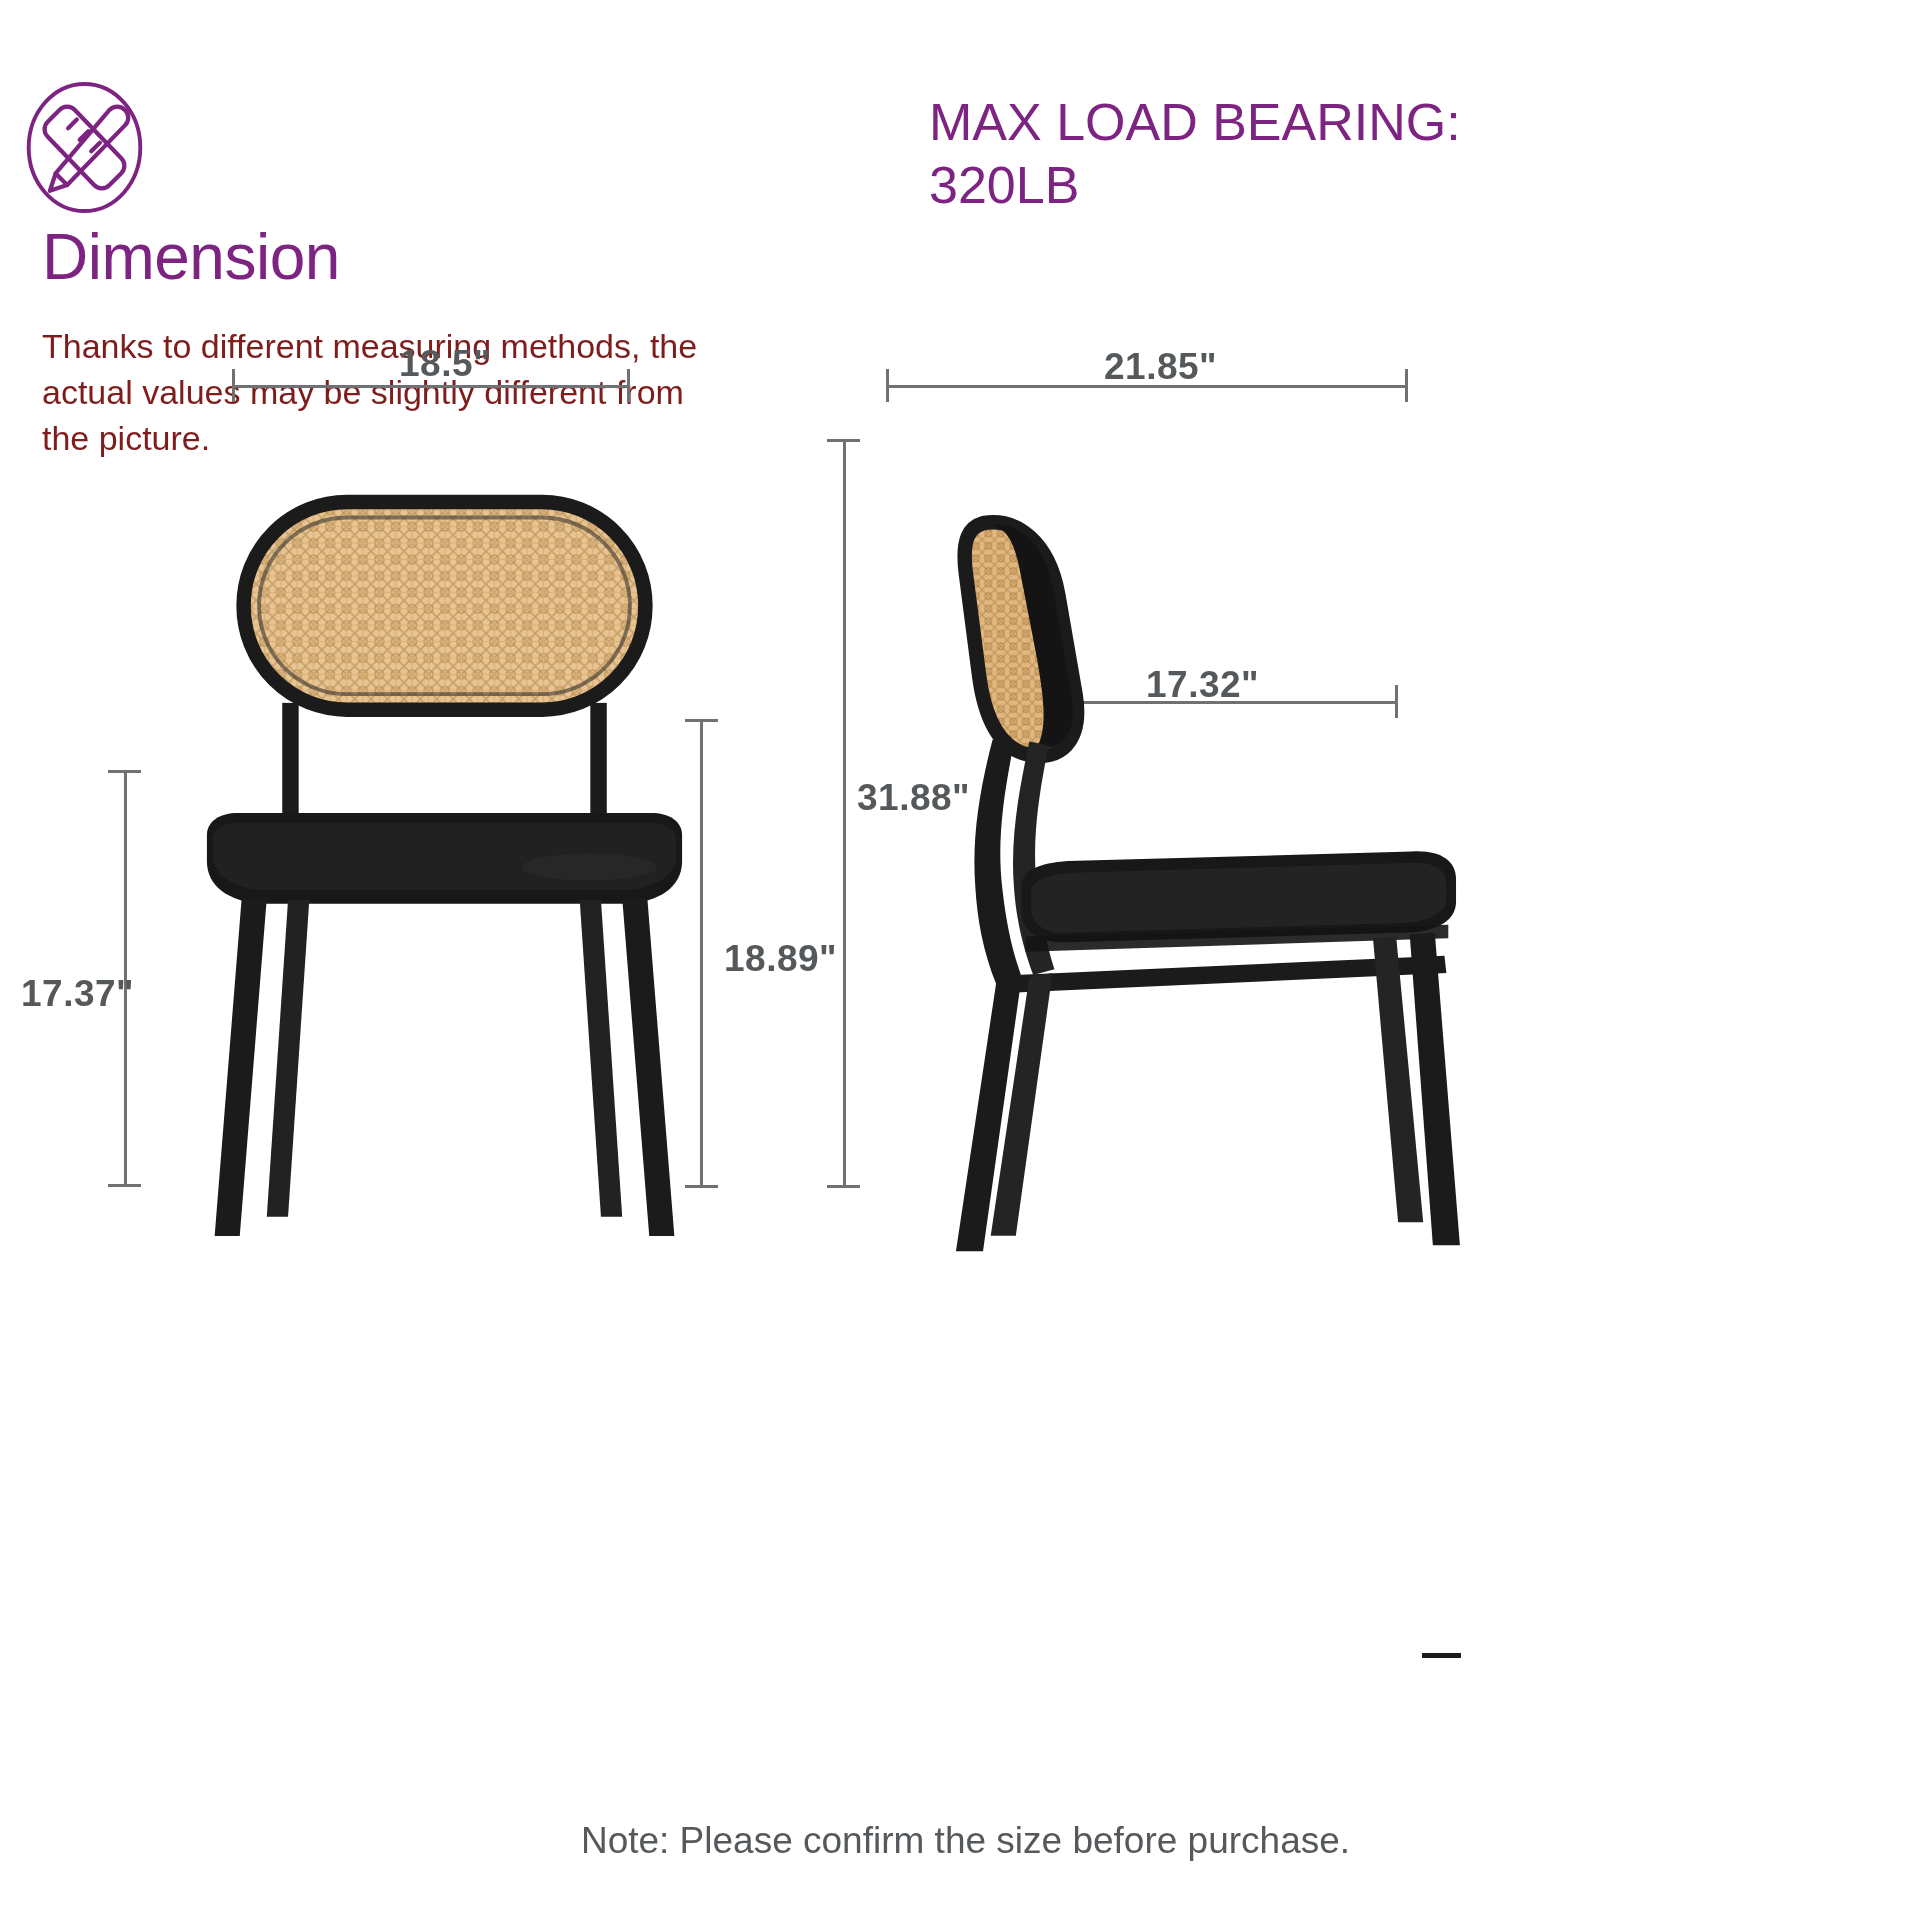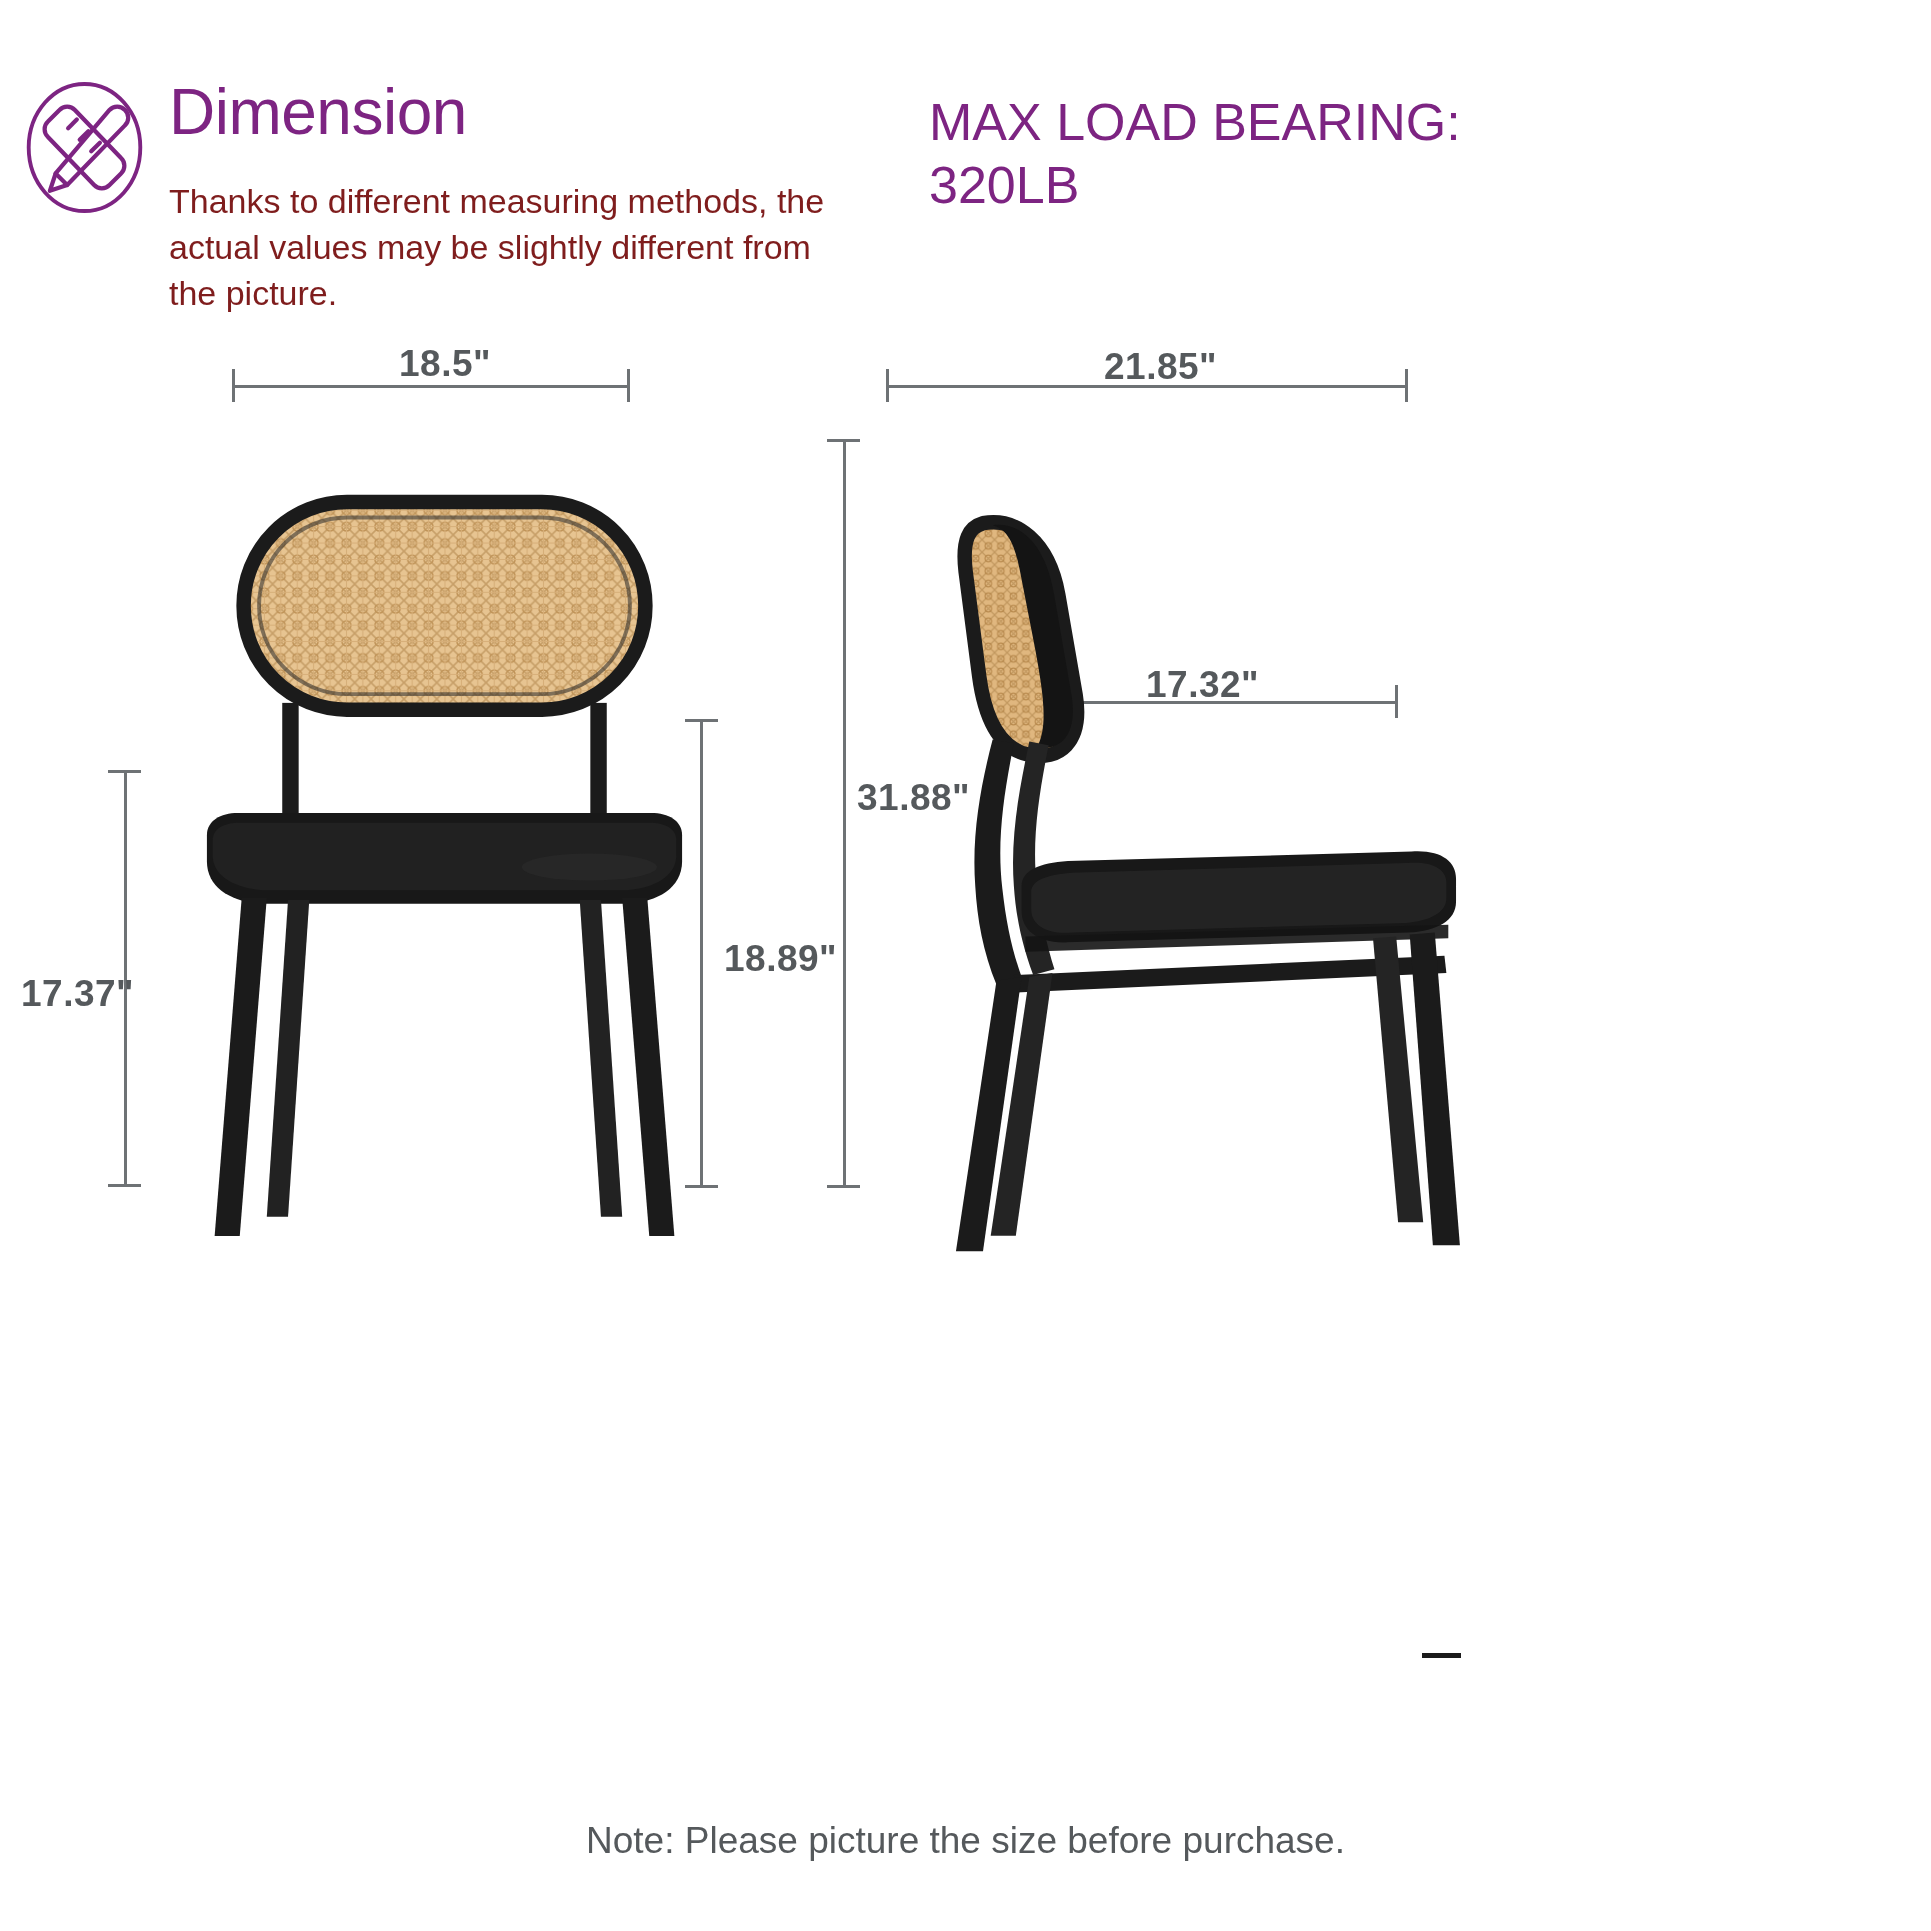--- a/index.html
+++ b/index.html
@@ -23,20 +23,21 @@
   }
 
   
   .hdr-dim {
     position: absolute;
     left: 21px;
     top: 75px;
     width: 830px;
     display: flex;
     align-items: flex-start;
+    flex-direction: column;
   }
   .hdr-load {
     position: absolute;
     left: 908px;
     top: 87px;
     width: 1004px;
     display: flex;
     align-items: flex-start;
   }
 
@@ -307,16 +308,16 @@
       <path d="M132 496 L158 492 L118 776 L90 776 Z" fill="#1b1b1b"></path>
       <path d="M166 492 L190 488 L152 760 L126 760 Z" fill="#242424"></path>
 
       <path d="M560 448 L586 446 L612 770 L584 770 Z" fill="#1b1b1b"></path>
       <path d="M522 452 L546 450 L574 746 L548 746 Z" fill="#242424"></path>
     </svg>
   </div>
 
   <div class="dash-mark"></div>
 
-  <div class="footnote">Note: Please picture the size before purchase.</div>
+  <div class="footnote">Note: Please confirm the size before purchase.</div>
 
 </div>
 
 
 </body></html>

